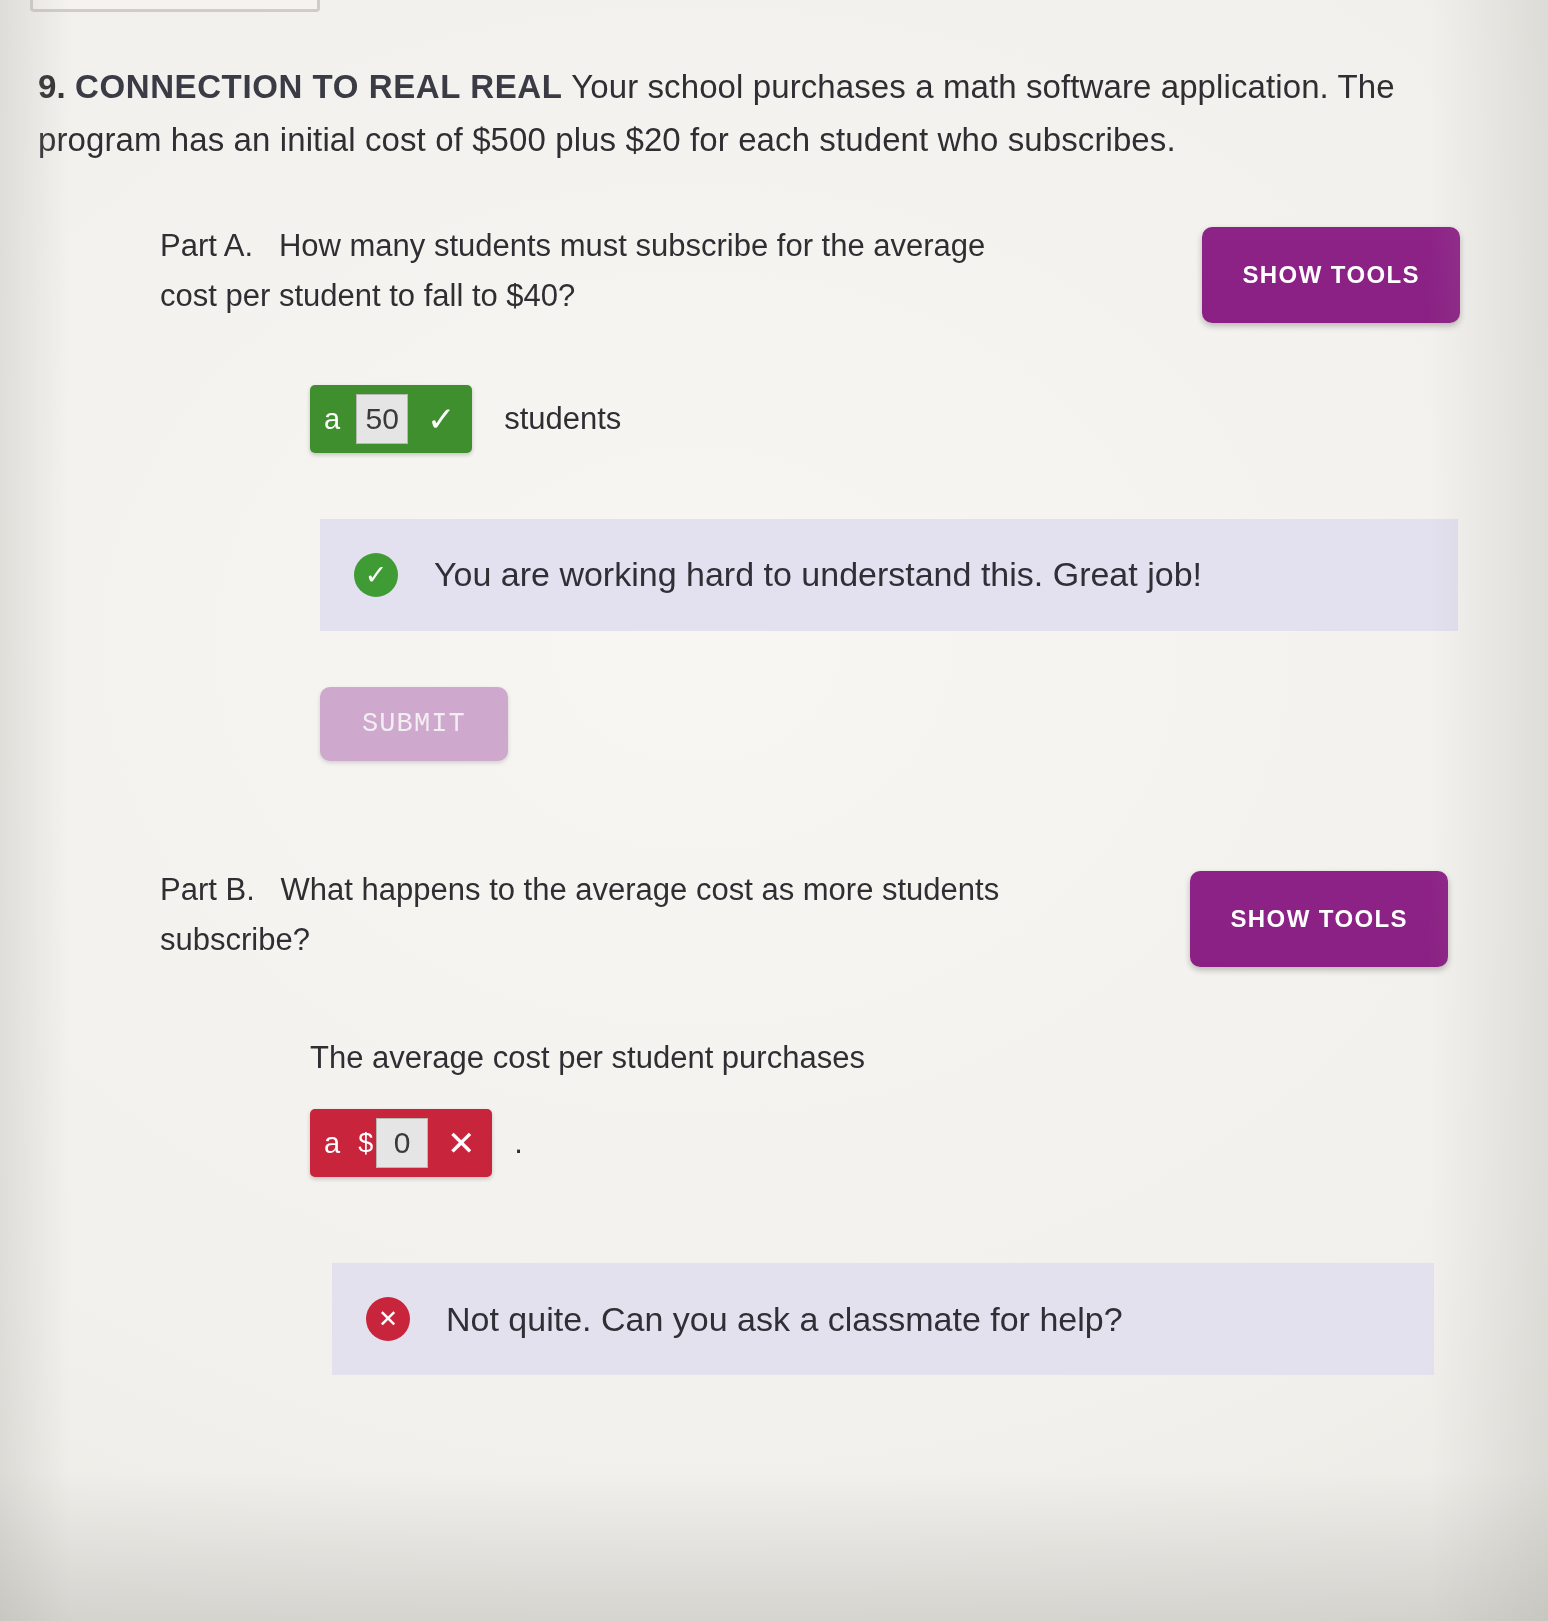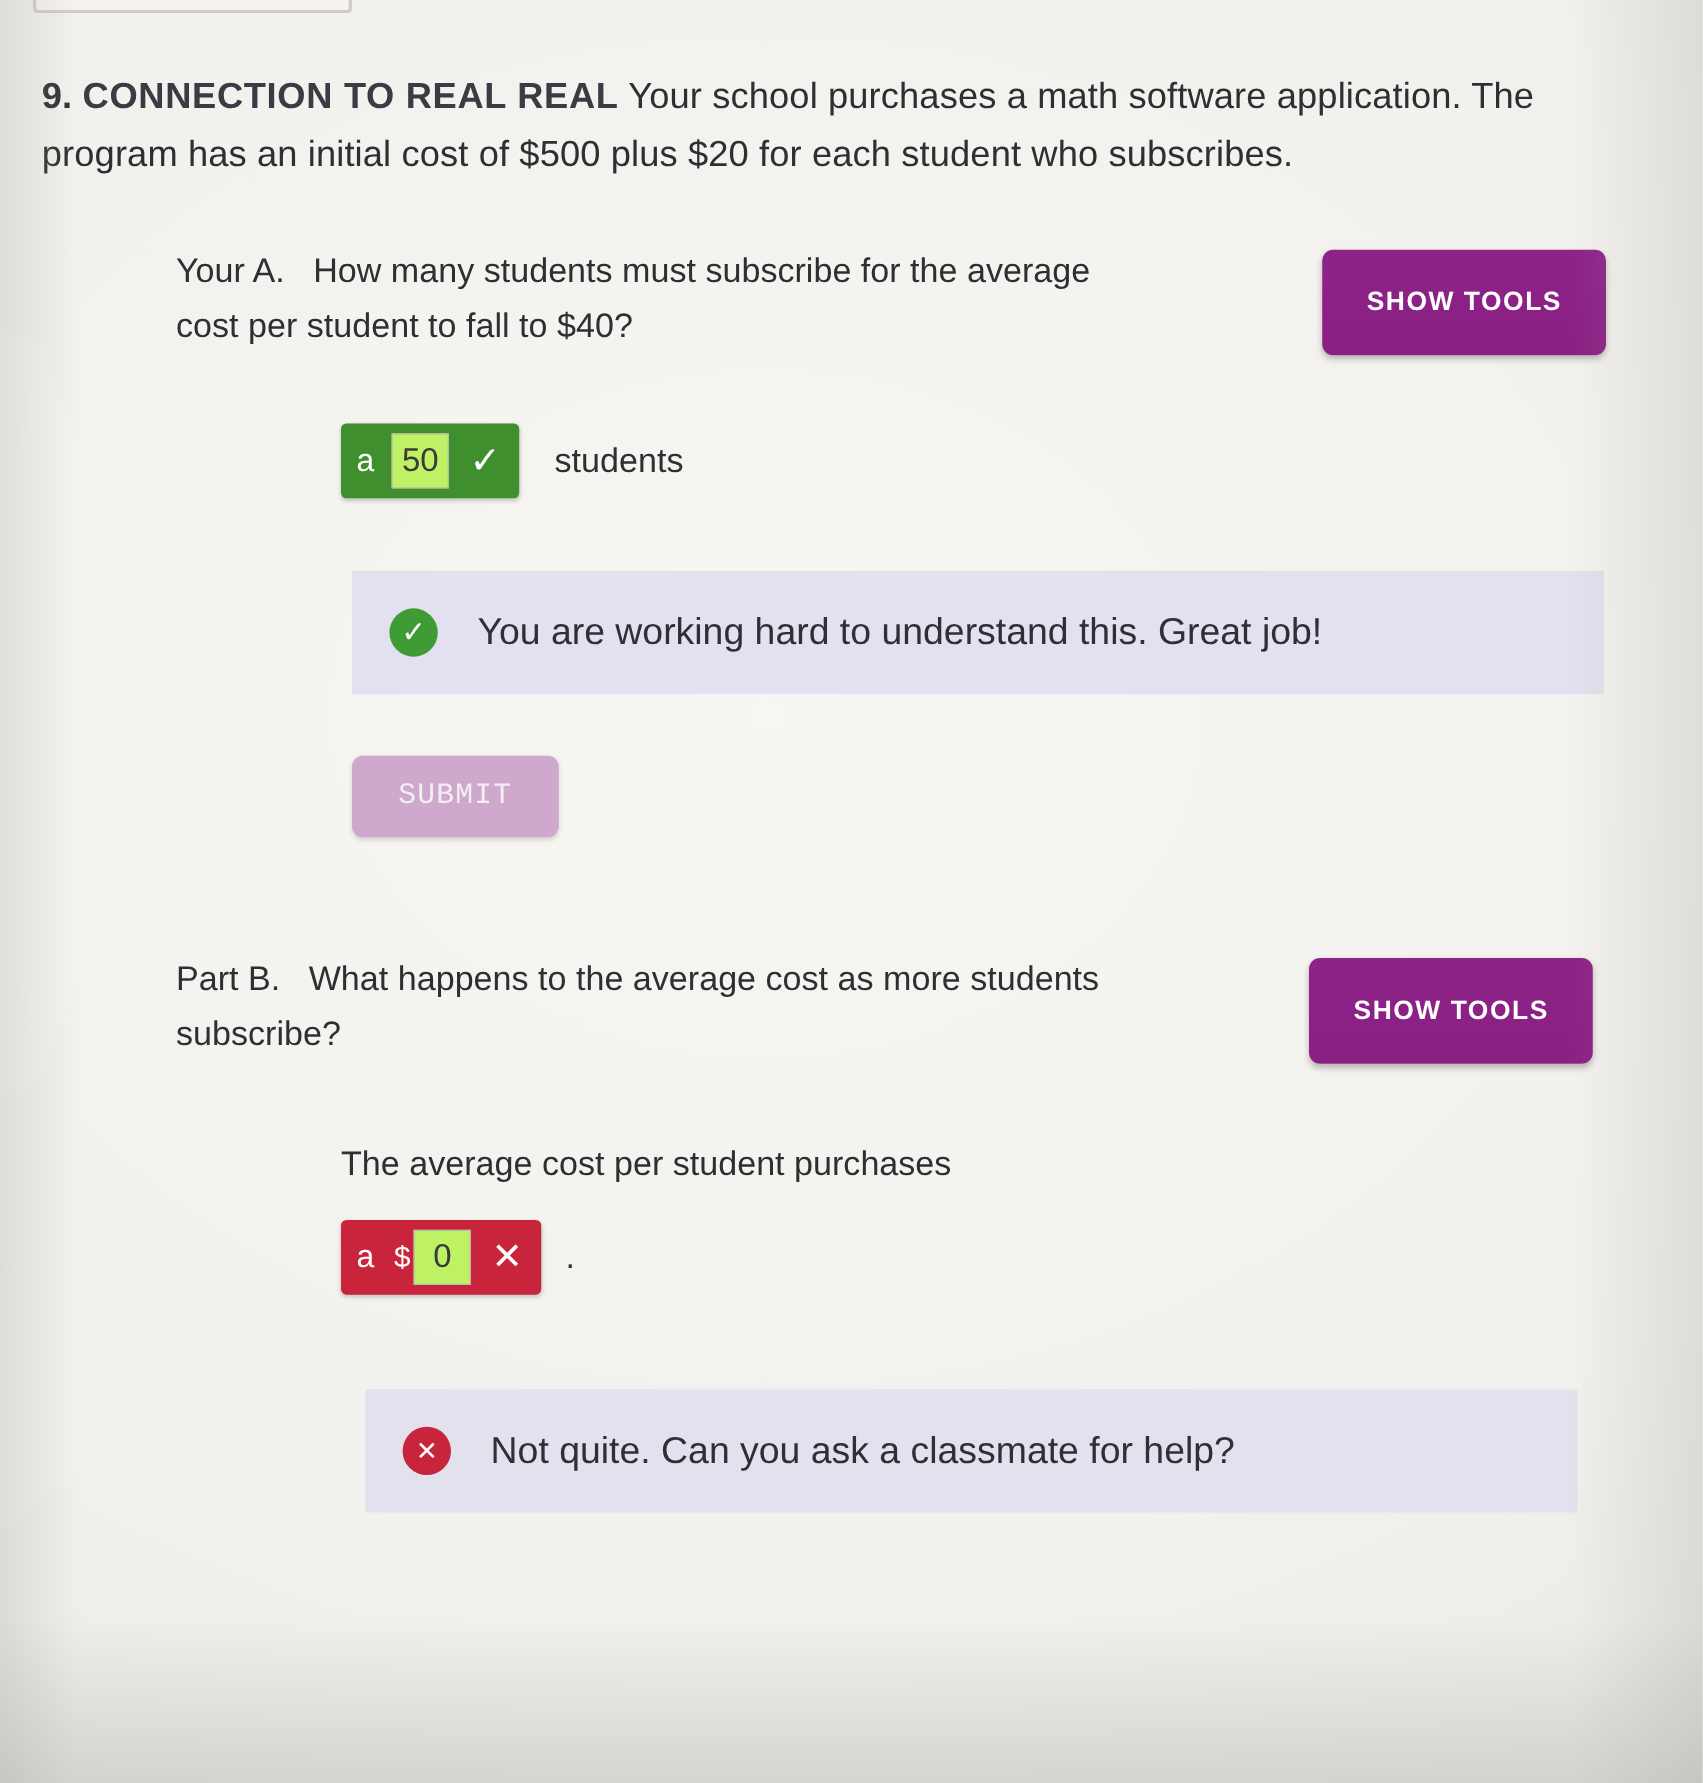--- a/index.html
+++ b/index.html
@@ -111,21 +111,21 @@
   }
   .chip.correct { background: #3f8f2f; }
   .chip.wrong   { background: #c8243c; }
   .chip .tag {
     color: #fff;
     font-size: 29px;
     padding: 0 14px;
     line-height: 68px;
   }
   .chip .field {
-    background: #bef264;
+    background: #e5e5e5;
     border: 1px solid #b9b8b3;
     min-width: 52px;
     height: 50px;
     margin: 0 2px;
     display: flex;
     align-items: center;
     justify-content: center;
     font-size: 30px;
     color: #3a3a3a;
     padding: 0 7px;
@@ -235,21 +235,21 @@
 
     <p class="stem">
       <span class="qnum">9.</span>
       <span class="ctrl-label">CONNECTION TO REAL REAL</span>
       <span>Your school purchases a math software application. The program has an initial cost of $500 plus $20 for each student who subscribes.</span>
     </p>
 
     <div class="part">
       <div class="part-row">
         <div class="part-text">
-          <span class="plabel">Your A.</span>
+          <span class="plabel">Part A.</span>
           &nbsp;
           <span>How many students must subscribe for the average cost per student to fall to $40?</span>
         </div>
         <button class="show-tools">SHOW TOOLS</button>
       </div>
 
       <div class="answer-wrap">
         <span class="chip correct">
           <span class="tag">a</span>
           <span class="field">50</span>

